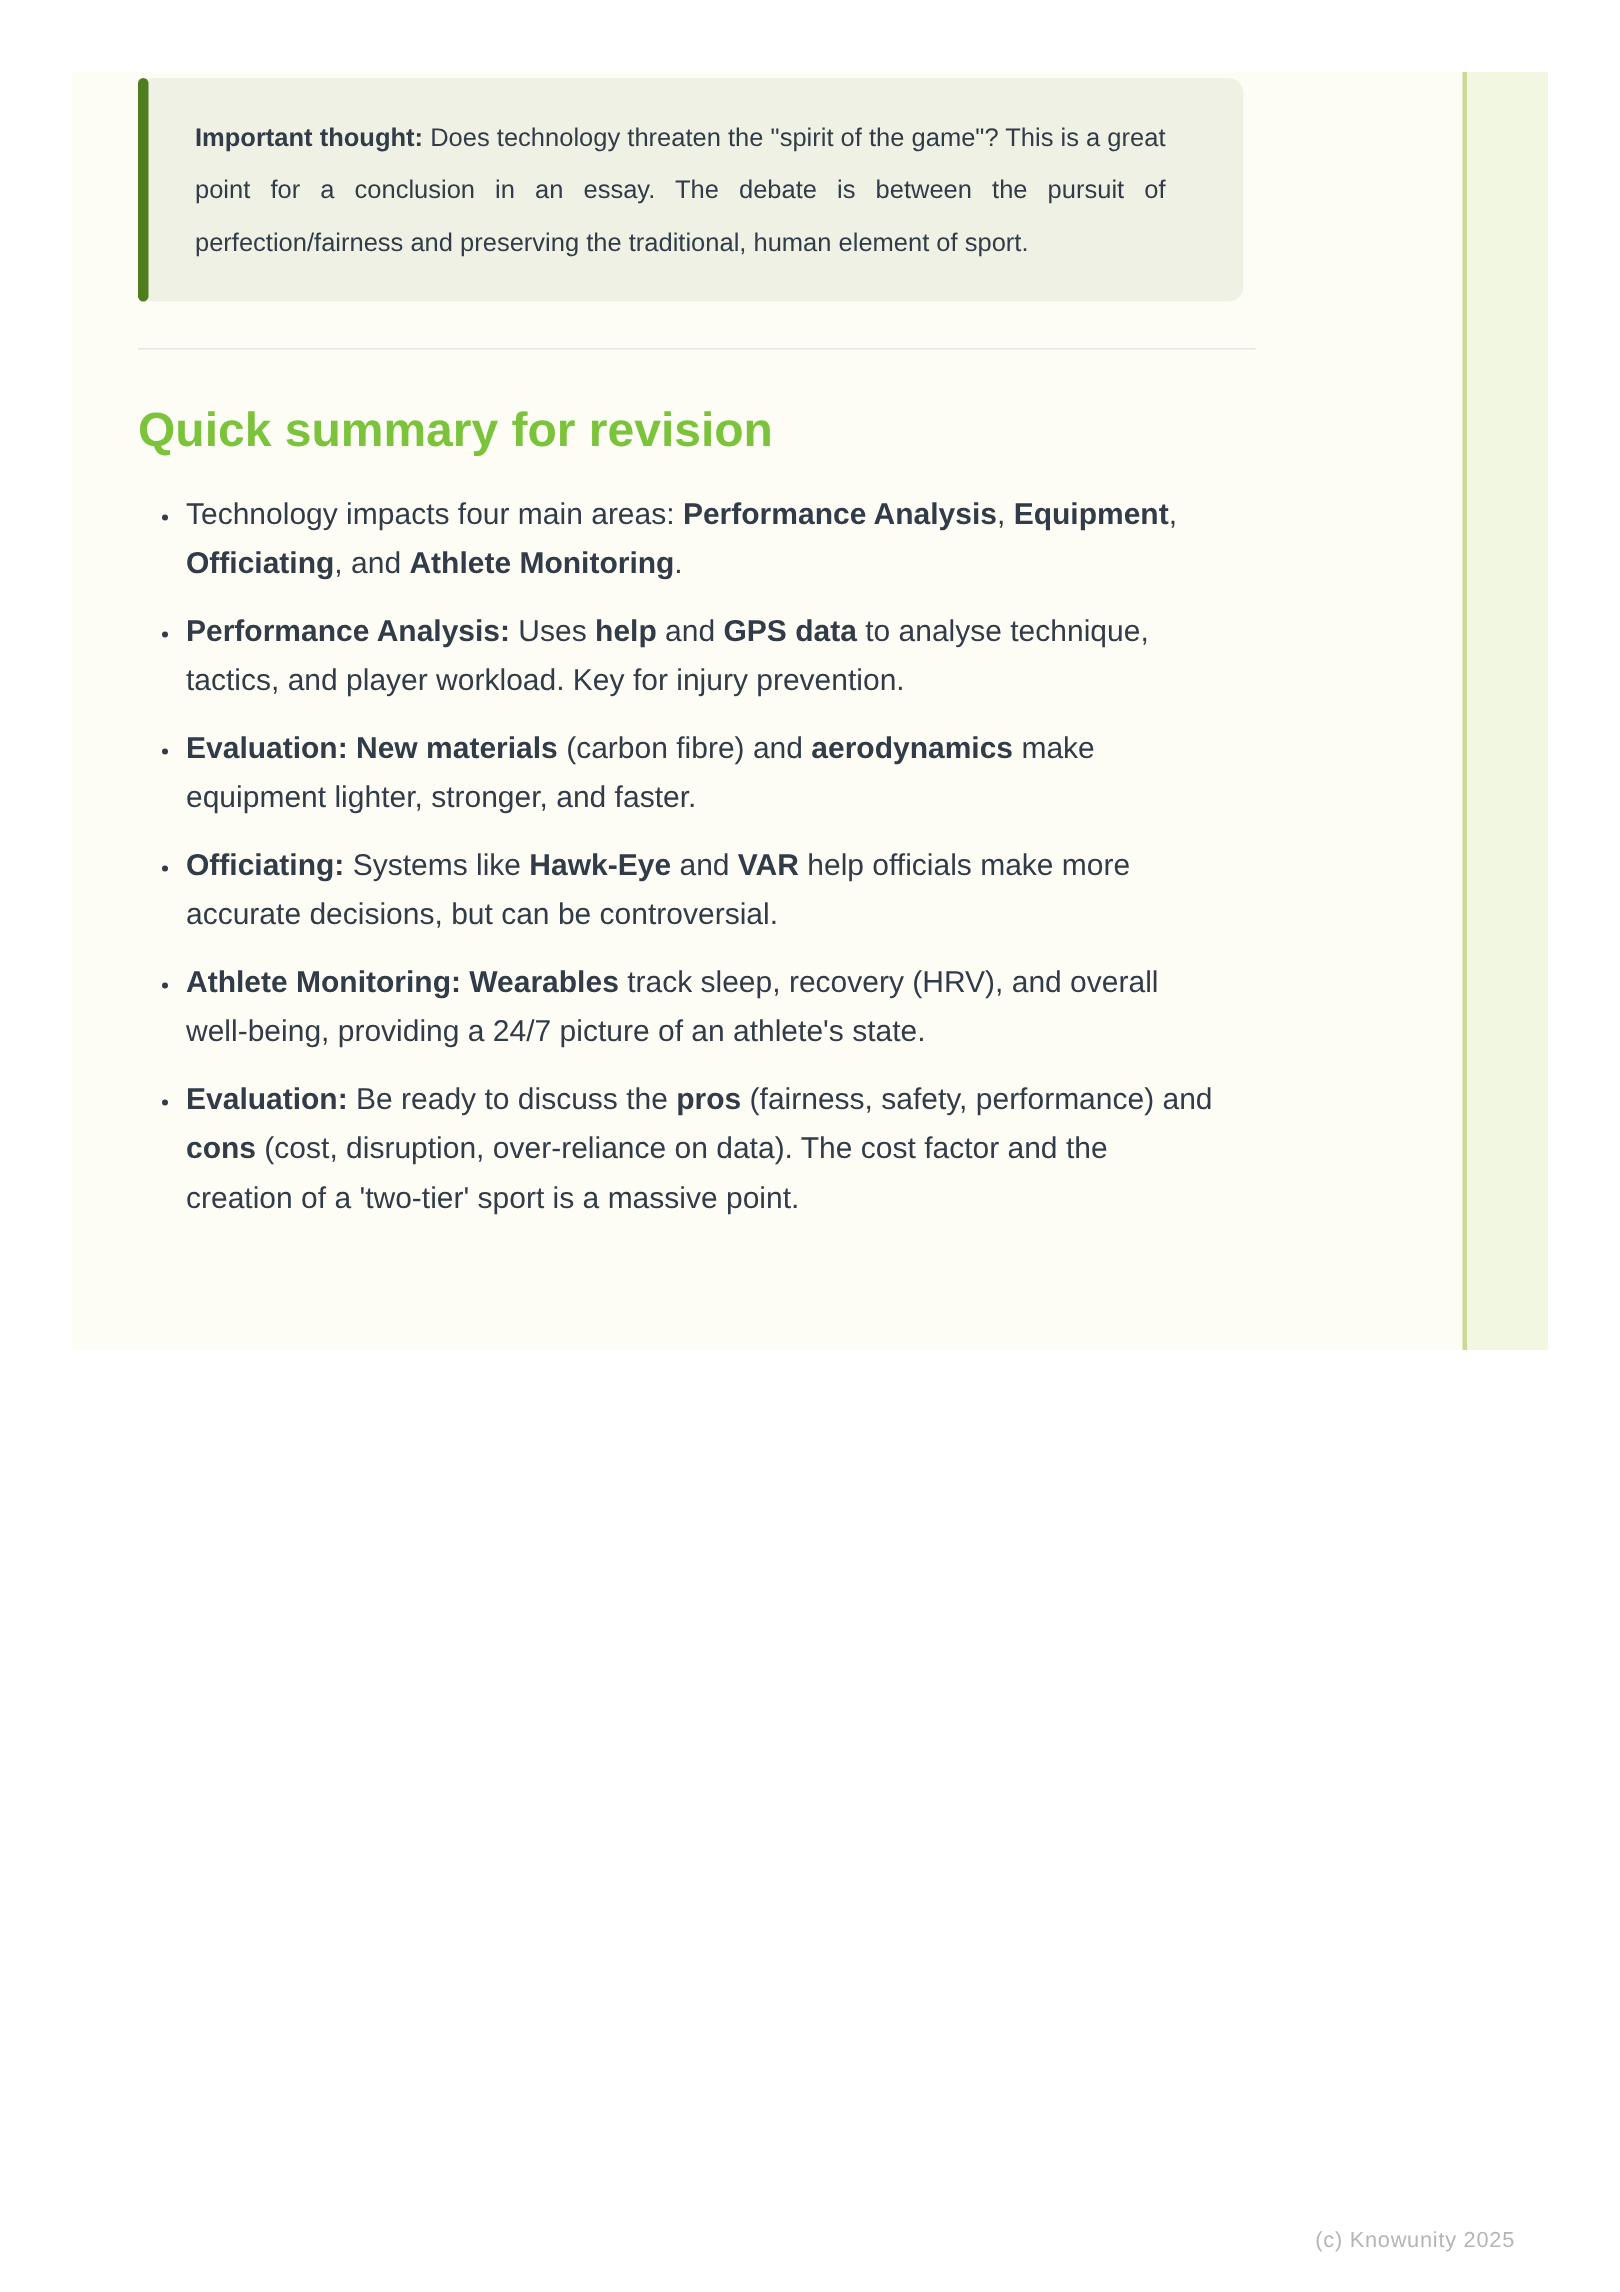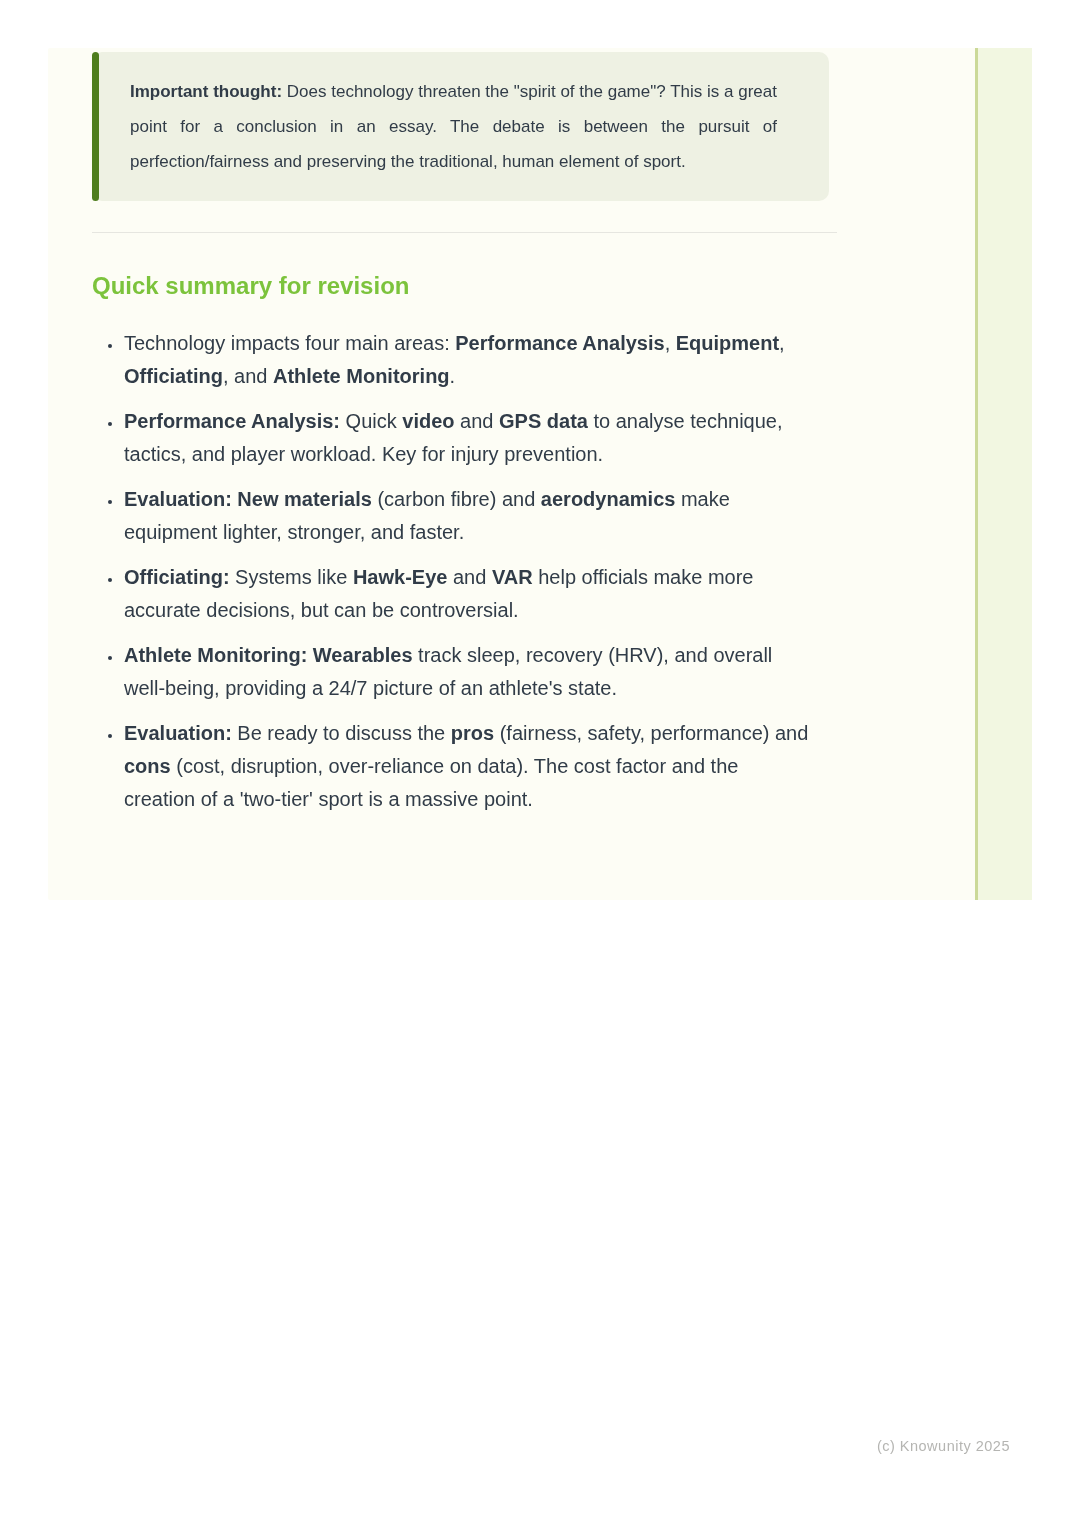--- a/index.html
+++ b/index.html
@@ -68,21 +68,21 @@
     text-align: justify;
   }
   .divider {
     border: none;
     border-top: 1px solid var(--divider-color);
     margin: 31px 0 0 44px;
     width: 745px;
   }
   .section-heading {
     margin: 36px 0 0 44px;
-    font-size: 24px;
+    font-size: 32px;
     line-height: 34px;
     font-weight: bold;
     color: var(--accent-green);
   }
   .summary-list {
     margin: 24px 0 0 44px;
     padding-left: 31px;
     width: 723px;
     list-style: disc outside;
     color: var(--text-color);
@@ -91,21 +91,21 @@
     font-size: 20px;
     line-height: 33px;
     margin-bottom: 12px;
     padding-left: 1px;
   }
   .summary-list li::marker { font-size: 14px; }
   .b { font-weight: bold; }
   .i { }
   .footer-note {
     position: absolute;
-    top: 1438px;
+    top: 1486px;
     right: 70px;
     font-size: 14.5px;
     letter-spacing: 0.5px;
     color: var(--footer-color);
   }
 </style>
 </head>
 <body>
 
 <div class="page">
@@ -115,21 +115,21 @@
       <span class="callout-bar"></span>
       <p class="callout-text"><span class="b">Important thought: </span><span>Does technology threaten the "spirit of the game"? This is a great point for a conclusion in an essay. The debate is between the pursuit of perfection/fairness and preserving the traditional, human element of sport.</span></p>
     </div>
 
     <hr class="divider">
 
     <h2 class="section-heading">Quick summary for revision</h2>
 
     <ul class="summary-list">
       <li><span>Technology impacts four main areas: </span><span class="b">Performance Analysis</span><span>, </span><span class="b">Equipment</span><span>, </span><span class="b">Officiating</span><span>, and </span><span class="b">Athlete Monitoring</span><span>.</span></li>
-      <li><span class="b">Performance Analysis:</span><span> Quick </span><span class="b">video</span><span> and </span><span class="b">GPS data</span><span> to analyse technique, tactics, and player workload. </span><span class="i">Key for injury prevention.</span></li>
+      <li><span class="b">Performance Analysis:</span><span> Uses </span><span class="b">help</span><span> and </span><span class="b">GPS data</span><span> to analyse technique, tactics, and player workload. </span><span class="i">Key for injury prevention.</span></li>
       <li><span class="b">Evaluation: New materials</span><span> (carbon fibre) and </span><span class="b">aerodynamics</span><span> make equipment lighter, stronger, and faster.</span></li>
       <li><span class="b">Officiating:</span><span> Systems like </span><span class="b">Hawk-Eye</span><span> and </span><span class="b">VAR</span><span> help officials make more accurate decisions, but can be controversial.</span></li>
       <li><span class="b">Athlete Monitoring: Wearables</span><span> track sleep, recovery (HRV), and overall well-being, providing a 24/7 picture of an athlete's state.</span></li>
       <li><span class="b">Evaluation:</span><span> Be ready to discuss the </span><span class="b">pros</span><span> (fairness, safety, performance) and </span><span class="b">cons</span><span> (cost, disruption, over-reliance on data). The cost factor and the creation of a 'two-tier' sport is a massive point.</span></li>
     </ul>
 
     <div class="side-strip"></div>
   </div>
 
   <div class="footer-note">(c) Knowunity 2025</div>

